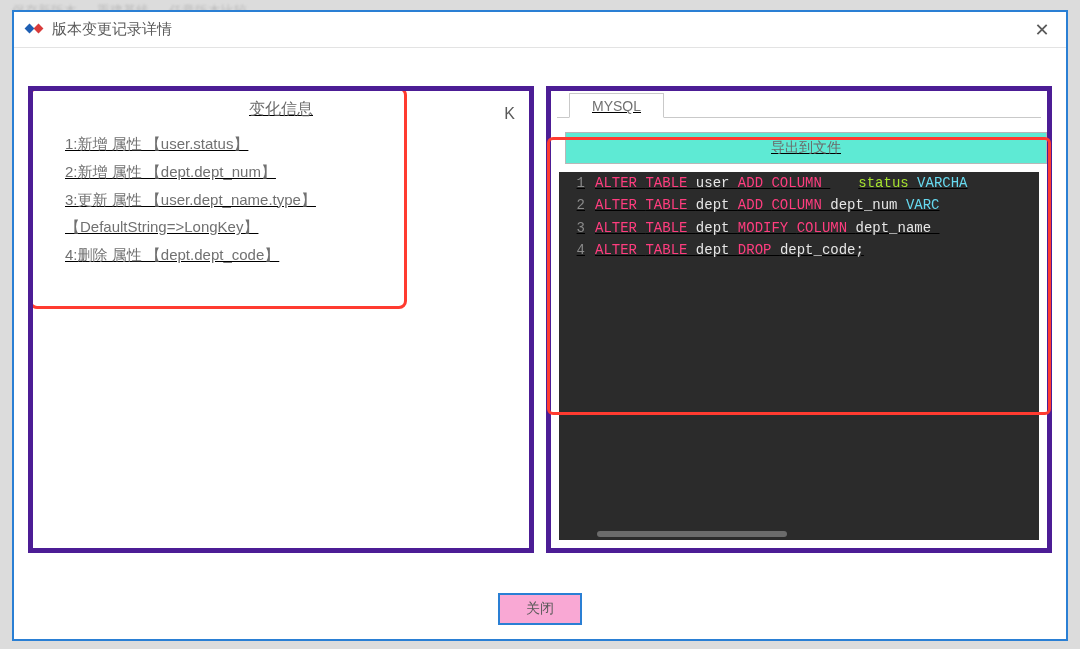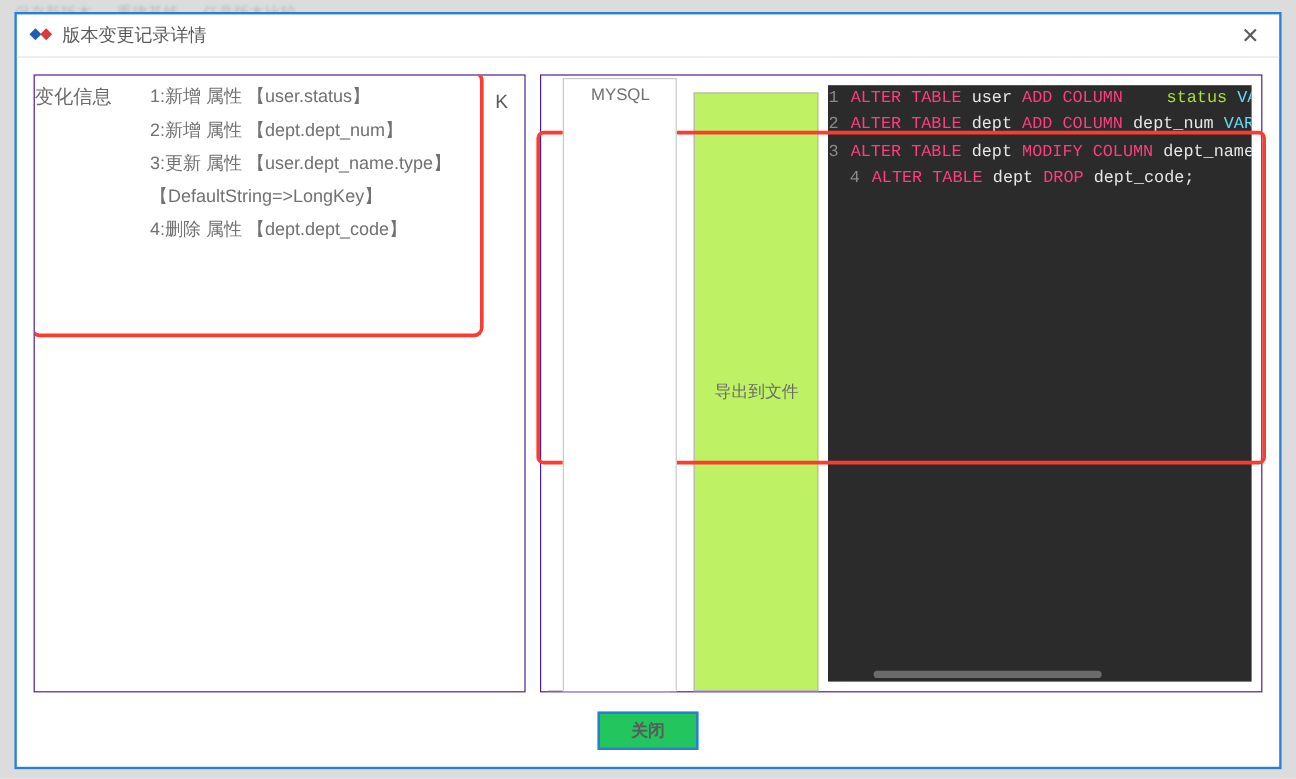--- a/index.html
+++ b/index.html
@@ -25,20 +25,21 @@
     .dialog {
       position: absolute;
       top: 10px;
       left: 12px;
       right: 12px;
       bottom: 8px;
       background: #ffffff;
       border: 2px solid #2a7fd4;
       display: flex;
       flex-direction: column;
+      gap: 24px;
     }
     .titlebar {
       height: 36px;
       display: flex;
       align-items: center;
       border-bottom: 1px solid #e3e3e3;
       padding: 0 10px;
     }
     .logo-icon {
       width: 20px;
@@ -76,25 +77,26 @@
     }
     .body {
       flex: 1;
       display: flex;
       gap: 12px;
       padding: 14px 14px 4px 14px;
       overflow: hidden;
     }
     .panel {
       flex: 1;
-      border: 1px solid #4c1d95;
-      display: flex;
-      flex-direction: row;
-      position: relative;
-      overflow: hidden;
+      border: 5px solid #4c1d95;
+      display: flex;
+      flex-direction: column;
+      position: relative;
+      overflow: hidden;
+      text-decoration: underline;
     }
     .panel-header {
       text-align: center;
       padding: 8px 0 6px 0;
       font-size: 16px;
       color: #6a6a6a;
       border-bottom: 1px solid #e6e6e6;
     }
     
     .panel.left .panel-header { border-bottom: none; }
@@ -147,21 +149,21 @@
       background: #fff;
       position: relative;
       z-index: 1;
       cursor: pointer;
       text-align: right;
     }
     .export-btn {
       margin: 14px 0 0 14px;
       display: inline-block;
       border: 1px solid #b8b8b8;
-      background: #bef264;
+      background: #5eead4;
       padding: 6px 16px;
       font-size: 14px;
       color: #6a6a6a;
       cursor: pointer;
     }
     .code-area {
       margin: 8px 8px 8px 8px;
       flex: 1;
       background: #2b2b2b;
       overflow: hidden;
@@ -206,26 +208,25 @@
       border: 3px solid #ff3b30;
       border-radius: 6px;
       pointer-events: none;
     }
     .footer {
       text-align: center;
       padding: 12px 0 14px 0;
     }
     .close-btn {
       border: 2px solid #2a7fd4;
-      background: #22c55e;
+      background: #f9a8d4;
       padding: 5px 26px;
       font-size: 14px;
       color: #5a5a5a;
       cursor: pointer;
-      font-weight: bold;
     }
   </style>
 </head>
 <body>
 
 <div class="bg-tabs">
   <span>保存新版本</span>
   <span>重建基线</span>
   <span>任意版本比较</span>
 </div>

